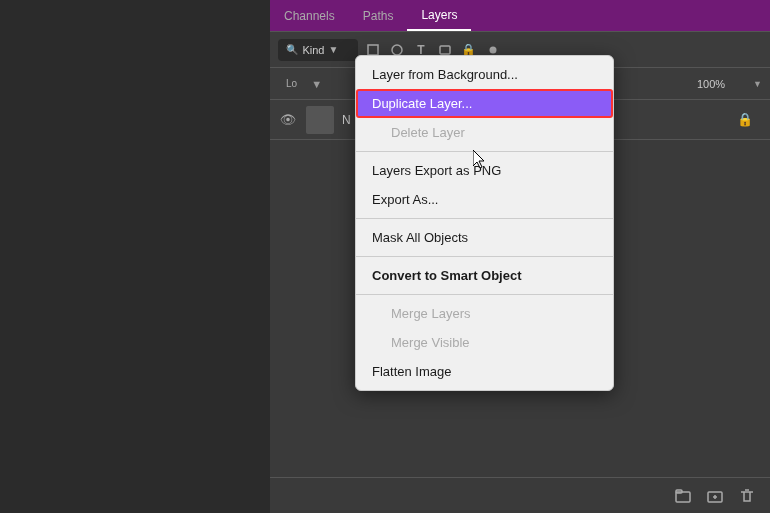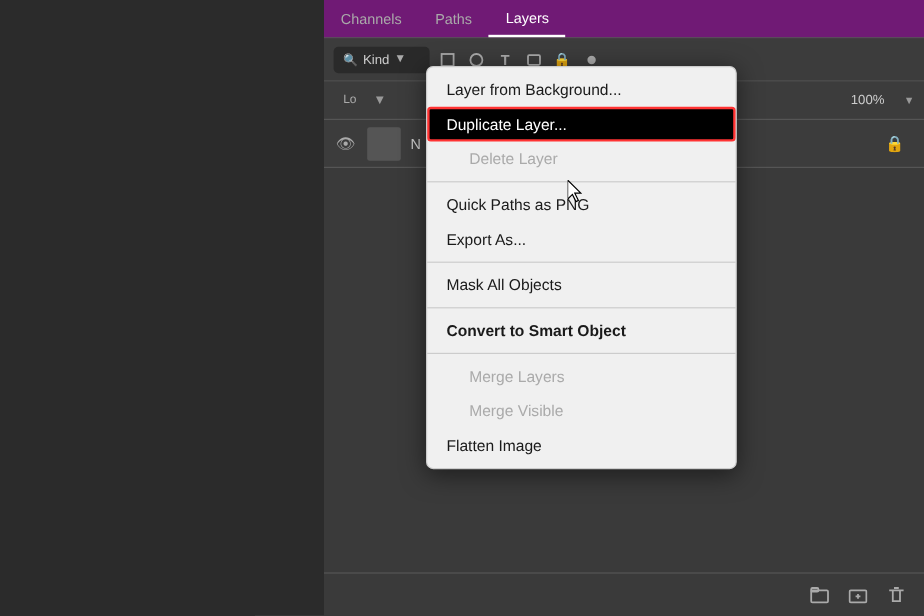--- a/index.html
+++ b/index.html
@@ -120,21 +120,21 @@
     .opacity-label {
       font-size: 10px;
       color: #aaa;
       margin-left: 8px;
     }
 
     .opacity-value {
       font-size: 11px;
       color: #ccc;
       margin-left: auto;
-      margin-right: 8px;
+      margin-right: 20px;
     }
 
     .dropdown-arrow {
       font-size: 9px;
       color: #999;
     }
 
     
     .layer-row {
       position: absolute;
@@ -188,21 +188,21 @@
       white-space: nowrap;
     }
 
     .menu-item.disabled {
       color: #aaa;
       cursor: default;
       margin-left: 19px;
     }
 
     .menu-item.highlighted {
-      background: #000000;
+      background: #8b5cf6;
       color: white;
       border: 2px solid #ff3333;
       border-radius: 3px;
       padding: 5px 14px;
       font-weight: 500;
     }
 
     .menu-item.bold {
       font-weight: 700;
     }
@@ -324,21 +324,21 @@
     <span>Layer from Background...</span>
   </div>
   <div class="menu-item highlighted">
     <span>Duplicate Layer...</span>
   </div>
   <div class="menu-item disabled">
     <span>Delete Layer</span>
   </div>
   <div class="menu-separator"></div>
   <div class="menu-item">
-    <span>Quick Paths as PNG</span>
+    <span>Layers Export as PNG</span>
   </div>
   <div class="menu-item">
     <span>Export As...</span>
   </div>
   <div class="menu-separator"></div>
   <div class="menu-item">
     <span>Mask All Objects</span>
   </div>
   <div class="menu-separator"></div>
   <div class="menu-item bold">

